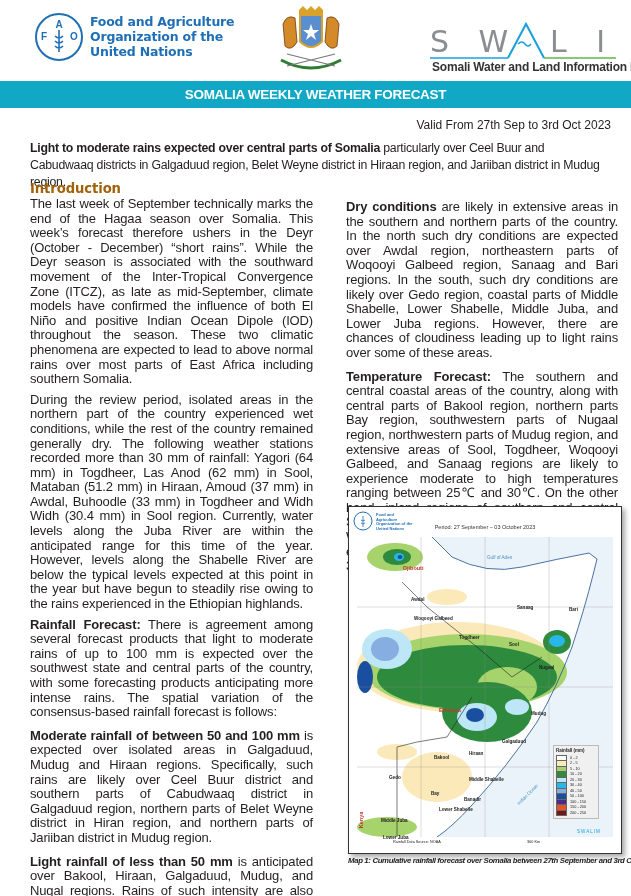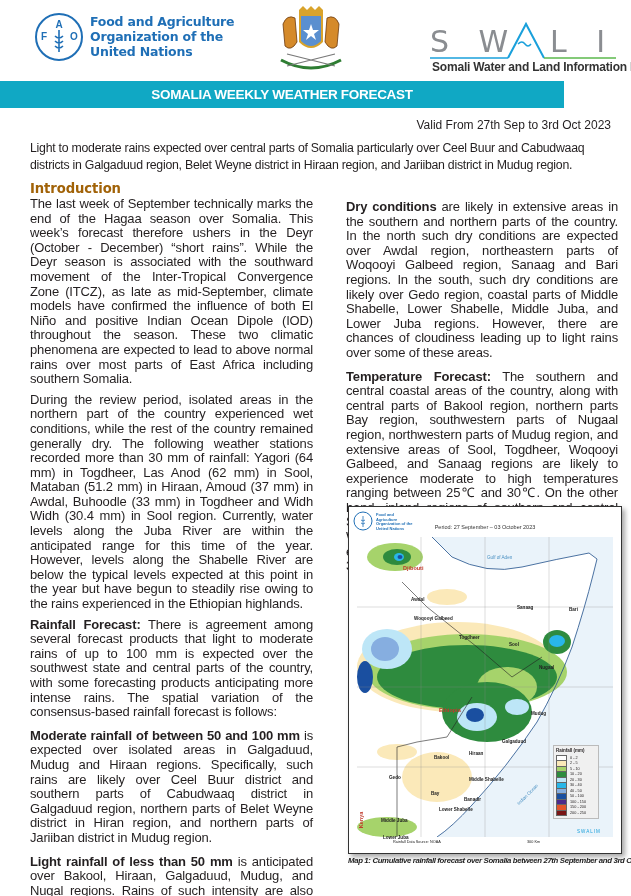--- a/index.html
+++ b/index.html
@@ -3,24 +3,24 @@
 <meta charset="utf-8">
 <style>
   html, body { margin:0; padding:0; background:#ffffff; }
   body { width:631px; height:896px; position:relative; overflow:hidden; font-family:"Liberation Sans", sans-serif; color:#231f20; }
   .header { position:absolute; left:0; top:0; width:631px; height:80px; }
   .fao-logo { position:absolute; left:34px; top:12px; width:50px; height:50px; }
   .fao-text { position:absolute; left:90px; top:14px; font-family:"DejaVu Sans", sans-serif; font-weight:bold; font-size:12.5px; line-height:15px; color:#1f6fb6; letter-spacing:-0.2px; }
   .coat { position:absolute; left:273px; top:2px; width:76px; height:74px; }
   .swalim { position:absolute; left:430px; top:14px; width:186px; height:62px; }
   .swalim-sub { position:absolute; left:432px; top:60px; font-size:12px; font-weight:bold; color:#333; letter-spacing:-0.2px; white-space:nowrap; }
-  .banner { position:absolute; left:0; top:81px; width:564px; height:27px; background:#10a8c4; color:#fff; text-align:center; font-weight:bold; font-size:13.5px; line-height:27px; letter-spacing:-0.3px; }
+  .banner { position:absolute; left:0; top:81px; width:631px; height:27px; background:#10a8c4; color:#fff; text-align:center; font-weight:bold; font-size:13.5px; line-height:27px; letter-spacing:-0.3px; }
   .valid { position:absolute; right:20px; top:118px; font-size:12px; color:#231f20; }
   .headline { position:absolute; left:30px; top:140px; width:580px; font-size:12.3px; line-height:17px; letter-spacing:-0.25px; }
-  .headline b { font-weight:normal; }
+  .headline b { font-weight:bold; }
   .col-left { position:absolute; left:30px; top:180px; width:283px; }
   .col-right { position:absolute; left:346px; top:200px; width:272px; }
   h2 { margin:0; color:#a16207; font-family:"DejaVu Sans", sans-serif; font-weight:bold; font-size:13.2px; line-height:17px; letter-spacing:-0.1px; }
   p { margin:0; font-size:13px; line-height:14.6px; text-align:justify; letter-spacing:-0.15px; }
   .sec { margin-bottom:4px; }
   .gap { height:9px; }
   .map-frame { position:absolute; left:348px; top:506px; width:272px; height:346px; border:1.5px solid #333; background:#fff; box-shadow:3px 3px 5px rgba(0,0,0,0.35); }
   .map-caption { position:absolute; left:348px; top:856px; font-size:7.8px; font-style:italic; font-weight:bold; color:#222; letter-spacing:-0.35px; white-space:nowrap; }
   .map-title { position:absolute; left:0; right:0; top:6px; text-align:center; font-size:7.2px; font-weight:bold; }
   .map-period { position:absolute; left:0; right:0; top:17px; text-align:center; font-size:5.5px; color:#333; }

